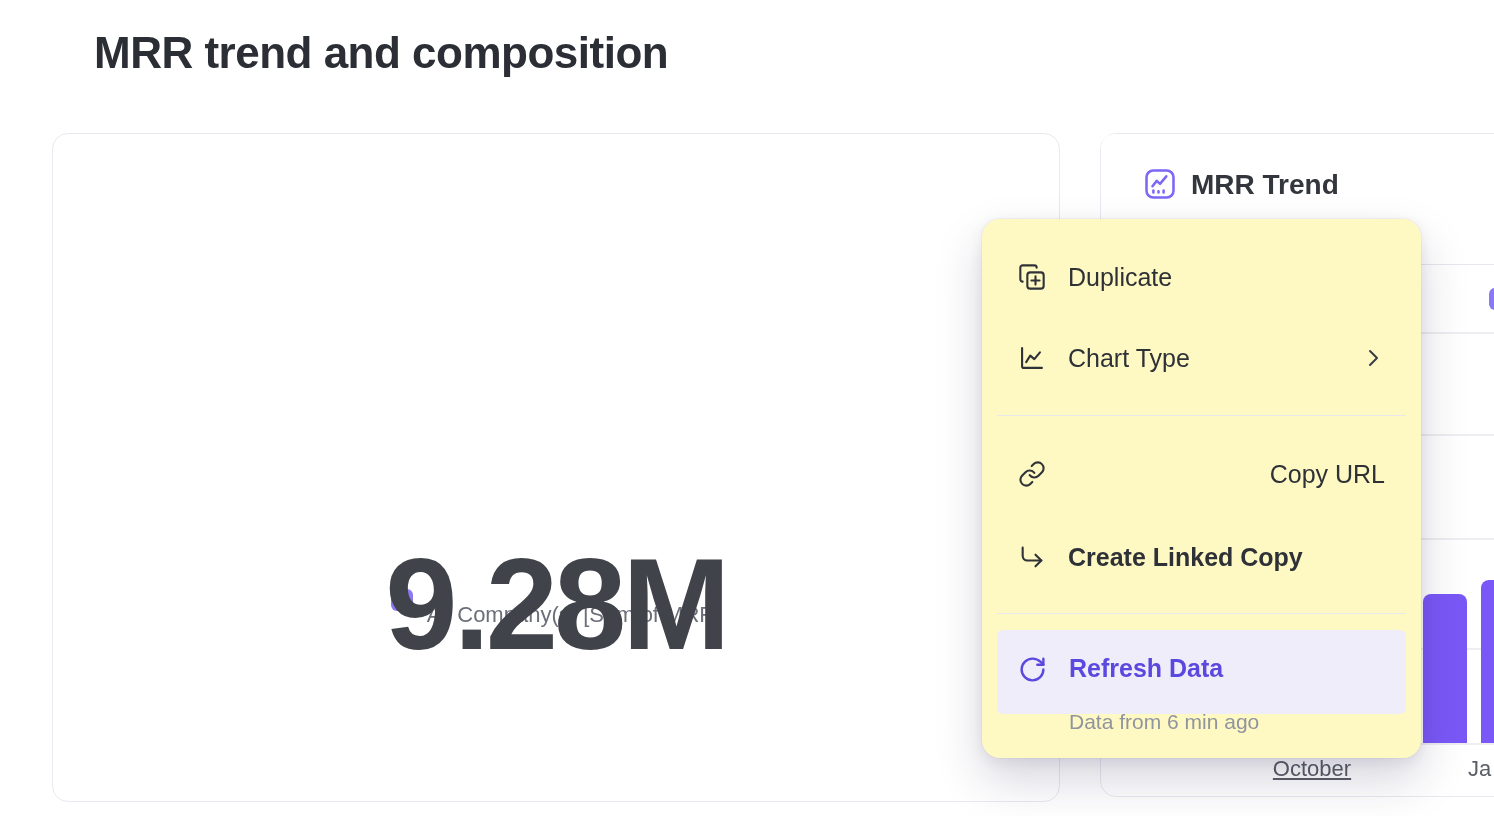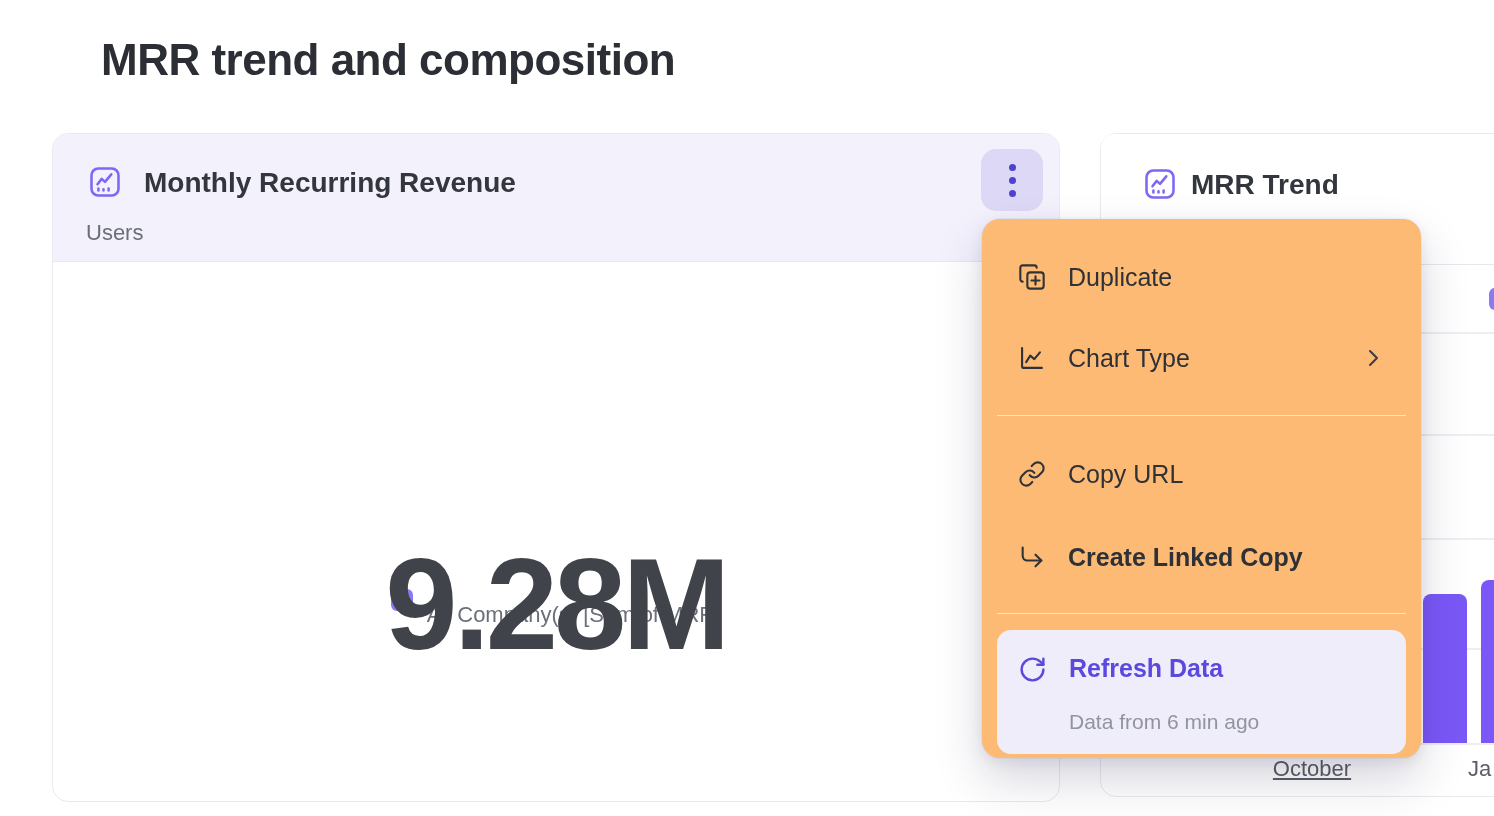--- a/index.html
+++ b/index.html
@@ -6,21 +6,21 @@
   body {
     width: 1494px; height: 816px; position: relative;
     background: #ffffff;
     font-family: "Liberation Sans", sans-serif;
     color: #33363c;
   }
   svg { display: block; }
 
   
   .page-title {
-    position: absolute; left: 94px; top: 28px; margin: 7px;
+    position: absolute; left: 94px; top: 28px; margin: 0;
     font-size: 44px; font-weight: 700; letter-spacing: -0.5px; color: #2b2e34;
   }
 
   
   .card {
     position: absolute; background: #fff;
     border: 1.5px solid #e9e9ef; border-radius: 16px;
     box-sizing: border-box;
   }
   .card-mrr  { left: 52px;   top: 133px; width: 1008px; height: 669px; }
@@ -70,69 +70,53 @@
     position: absolute; left: 388px; top: 154px; width: 22px; height: 22px;
     border-radius: 6px; background: #8979f3;
   }
   .x-label { position: absolute; top: 622px; font-size: 22px; color: #5a5e66; white-space: nowrap; }
   .x-label-october { left: 211px; transform: translateX(-50%); text-decoration: underline; }
   .x-label-ja { left: 367px; }
 
   
   .context-menu {
     position: absolute; left: 982px; top: 219px; width: 439px; height: 539px;
-    background: #fdba74; border-radius: 18px;
+    background: #fef9c3; border-radius: 18px;
     box-shadow: 0 0 0 1px rgba(40,40,80,0.04), 0 22px 48px rgba(33,30,70,0.18), 0 4px 14px rgba(33,30,70,0.08);
   }
   .menu-item {
     position: absolute; left: 0; right: 0; height: 60px;
     display: flex; align-items: center; gap: 22px; padding: 0 36px;
     box-sizing: border-box; cursor: pointer;
     font-size: 25px; font-weight: 500; color: #2e3136;
   }
   .menu-item .mi-icon { width: 28px; height: 28px; color: #2f3237; flex: 0 0 auto; }
   .mi-duplicate { top: 28px; }
   .mi-charttype { top: 109px; }
-  .mi-copyurl   { top: 225px; }
+  .mi-copyurl   { top: 225px; justify-content: space-between; }
   .mi-linkedcopy{ top: 308px; font-weight: bold; }
   .menu-divider { position: absolute; left: 15px; right: 15px; height: 1px; background: #e9e9ed; }
   .divider-1 { top: 196px; }
   .divider-2 { top: 394px; }
   .submenu-chevron { position: absolute; right: 36px; width: 24px; height: 24px; color: #3a3d44; }
 
   .menu-refresh {
-    position: absolute; left: 15px; right: 15px; top: 411px; height: 124px;
-    background: #efedf9; border-radius: 14px; cursor: pointer;
+    position: absolute; left: 15px; right: 15px; top: 411px; height: 84px;
+    background: #efedf9; border-radius: 6px; cursor: pointer;
   }
   .refresh-icon { position: absolute; left: 21px; top: 25px; width: 29px; height: 29px; color: #5b49df; }
   .refresh-label { position: absolute; left: 72px; top: 24px; font-size: 25px; font-weight: 700; color: #5b49df; }
   .refresh-sub { position: absolute; left: 72px; top: 80px; font-size: 21px; color: #9094a0; }
 </style>
 </head>
 <body>
 
 <h1 class="page-title">MRR trend and composition</h1>
 
 <section class="card card-mrr">
-  <div class="mrr-header">
-    <span class="hdr-icon">
-      <svg viewBox="0 0 24 24" fill="none" stroke="currentColor" stroke-width="1.7" stroke-linecap="round" stroke-linejoin="round">
-        <rect x="3" y="3" width="18" height="18" rx="4.5"></rect>
-        <path d="M7 13.5l2.8-3.6 2.2 2 4.2-5"></path>
-        <path d="M7.6 16.4v1.3M11 16.8v.9M14.4 16.4v1.3"></path>
-      </svg>
-    </span>
-    <span class="hdr-title">Monthly Recurring Revenue</span>
-    <span class="hdr-sub">Users</span>
-    <button class="kebab-btn">
-      <span class="dot"></span>
-      <span class="dot"></span>
-      <span class="dot"></span>
-    </button>
-  </div>
   <div class="mrr-legend-row">
     <span class="legend-swatch"></span>
     <span class="legend-label">All Company(s) [Sum of MRR]</span>
   </div>
   <div class="mrr-big-number">9.28M</div>
 </section>
 
 <section class="card card-trend">
   <div class="trend-plot">
       <div class="gridline" style="top: 198px;"></div>

